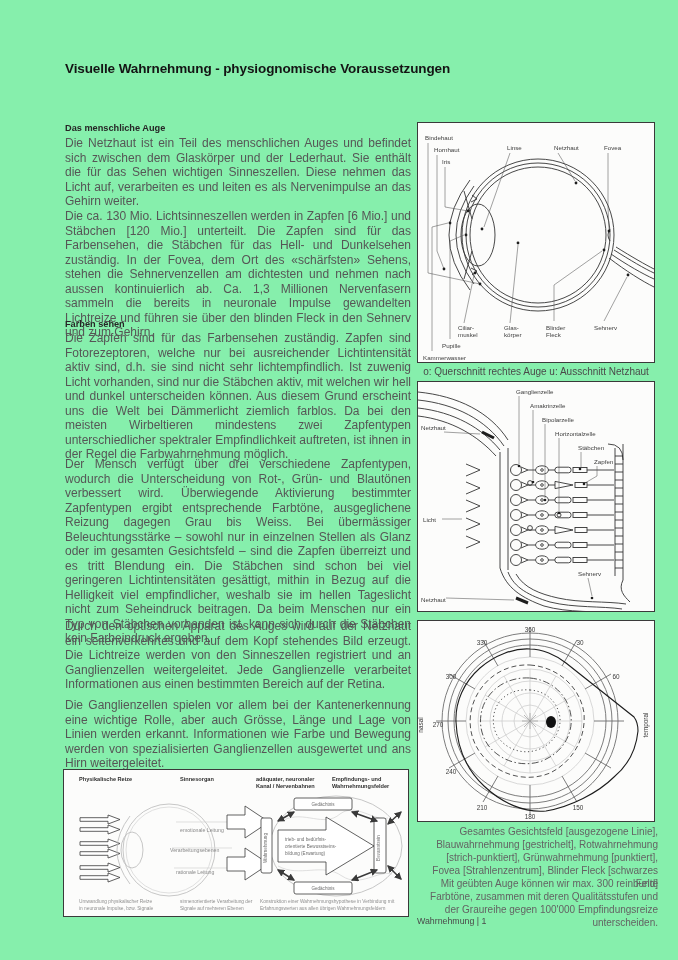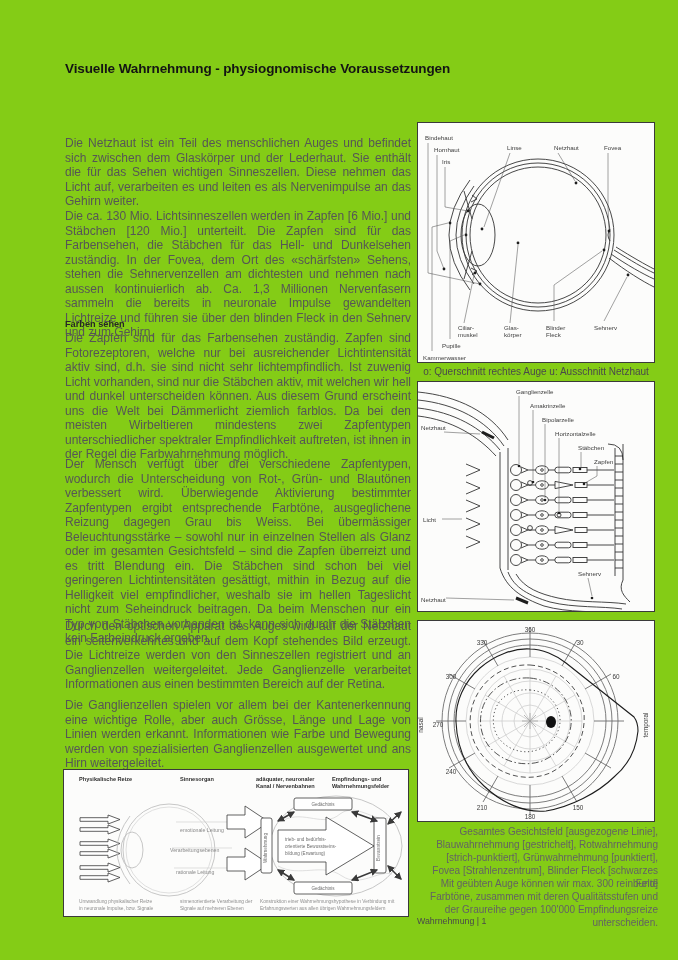--- a/index.html
+++ b/index.html
@@ -1,16 +1,16 @@
 <!DOCTYPE html>
 <html lang="de"><head>
 <meta charset="utf-8">
 <style>
   html,body{margin:0;padding:0;background:#e8e8e8;}
-  #page{position:relative;width:678px;height:960px;background:#84cc16;overflow:hidden;
+  #page{position:relative;width:678px;height:960px;background:#86efac;overflow:hidden;
         font-family:"Liberation Sans",sans-serif;color:#4e4e4e;}
   .abs{position:absolute;}
   #title{left:65px;top:61px;font-size:13.5px;font-weight:bold;color:#141414;letter-spacing:-.1px;}
   .lcol{left:65px;width:346px;}
   .bh{font-size:9.2px;font-weight:bold;color:#262626;line-height:14.5px;}
   .bp{font-size:12px;line-height:14.5px;text-align:justify;color:#565656;
       hyphens:auto;-webkit-hyphens:auto;}
   .nowrap{white-space:nowrap;}
   .dbox{border:1px solid #3a3a3a;background:#fcfcfb;}
   svg{display:block;}
@@ -35,20 +35,21 @@
   .rcap{left:417px;width:241px;font-size:10px;line-height:12.9px;color:#636363;text-align:right;}
   #footer{left:417px;top:916px;width:238px;font-size:8.8px;color:#4a4a4a;}
 </style>
 </head>
 <body>
 
 <div id="page">
 
   <div id="title" class="abs">Visuelle Wahrnehmung - physiognomische Voraussetzungen</div>
 
+  <div class="abs lcol bh" style="top:121px">Das menschliche Auge</div>
   <div class="abs lcol bp" style="top:136px">Die Netzhaut ist ein Teil des menschlichen Auges und befindet sich zwischen dem Glaskörper und der Lederhaut. Sie enthält die für das Sehen wichtigen Sinneszellen. Diese nehmen das Licht auf, verarbeiten es und leiten es als Nervenimpulse an das Gehirn weiter.</div>
   <div class="abs lcol bp" style="top:209px">Die ca. 130 Mio. Lichtsinneszellen werden in Zapfen [6 Mio.] und Stäbchen [120 Mio.] unterteilt. Die Zapfen sind für das Farbensehen, die Stäbchen für das Hell- und Dunkelsehen zuständig. In der Fovea, dem Ort des «schärfsten» Sehens, stehen die Sehnervenzellen am dichtesten und nehmen nach aussen kontinuierlich ab. Ca. 1,3 Millionen Nervenfasern sammeln die bereits in neuronale Impulse gewandelten Lichtreize und führen sie über den blinden Fleck in den Sehnerv und zum Gehirn.</div>
   <div class="abs lcol bh" style="top:317px">Farben sehen</div>
   <div class="abs lcol bp" style="top:331px">Die Zapfen sind für das Farbensehen zuständig. Zapfen sind Fotorezeptoren, welche nur bei ausreichender Lichtintensität aktiv sind, d.h. sie sind nicht sehr lichtempfindlich. Ist zuwenig Licht vorhanden, sind nur die Stäbchen aktiv, mit welchen wir hell und dunkel unterscheiden können. Aus diesem Grund erscheint uns die Welt bei Dämmerlicht ziemlich farblos. Da bei den meisten Wirbeltieren mindestens zwei Zapfentypen unterschiedlicher spektraler Empfindlichkeit auftreten, ist ihnen in der Regel die Farbwahrnehmung möglich.</div>
   <div class="abs lcol bp" style="top:457px">Der Mensch verfügt über drei verschiedene Zapfentypen, wodurch die Unterscheidung von Rot-, Grün- und Blautönen verbessert wird. Überwiegende Aktivierung bestimmter Zapfentypen ergibt entsprechende Farbtöne, ausgeglichene Reizung dagegen Grau bis Weiss. Bei übermässiger Beleuchtungsstärke – sowohl nur in einzelnen Stellen als Glanz oder im gesamten Gesichtsfeld – sind die Zapfen überreizt und es tritt Blendung ein. Die Stäbchen sind schon bei viel geringeren Lichtintensitäten gesättigt, mithin in Bezug auf die Helligkeit viel empfindlicher, weshalb sie im hellen Tageslicht nicht zum Seheindruck beitragen. Da beim Menschen nur ein Typ von Stäbchen vorhanden ist, kann sich durch die Stäbchen kein Farbeindruck ergeben.</div>
   <div class="abs lcol bp" style="top:698px">Die Ganglienzellen spielen vor allem bei der Kantenerkennung eine wichtige Rolle, aber auch Grösse, Länge und Lage von Linien werden erkannt. Informationen wie Farbe und Bewegung werden von spezialisierten Ganglienzellen ausgewertet und ans Hirn weitergeleitet.</div>
   <div class="abs lcol bp" style="top:619px">Durch den optischen Apparat des Auges wird auf der Netzhaut ein seitenverkehrtes und auf dem Kopf stehendes Bild erzeugt. Die Lichtreize werden von den Sinneszellen registriert und an Ganglienzellen weitergeleitet. Jede Ganglienzelle verarbeitet Informationen aus einen bestimmten Bereich auf der Retina.</div>
 
   <div class="abs dbox" style="left:417px;top:122px;width:236px;height:239px">
     <svg width="236" height="239" viewBox="0 0 236 239">

